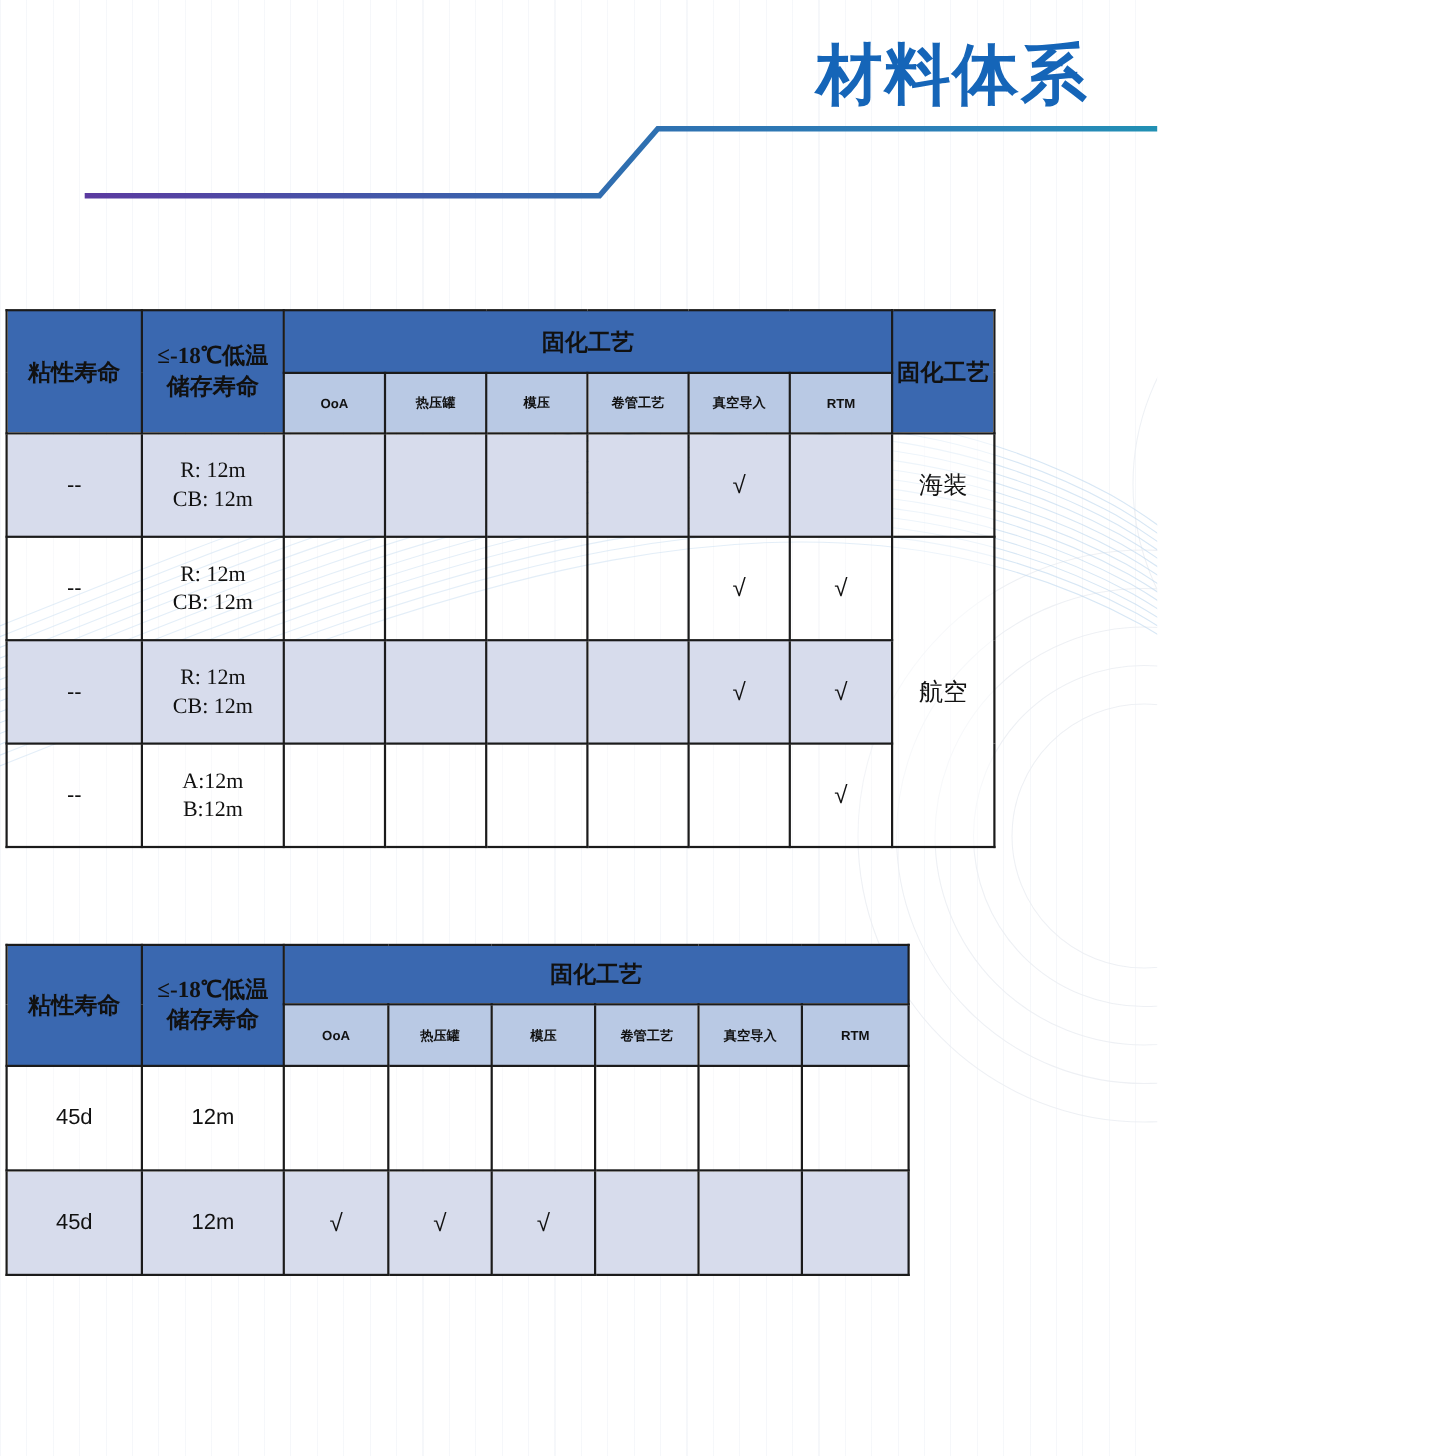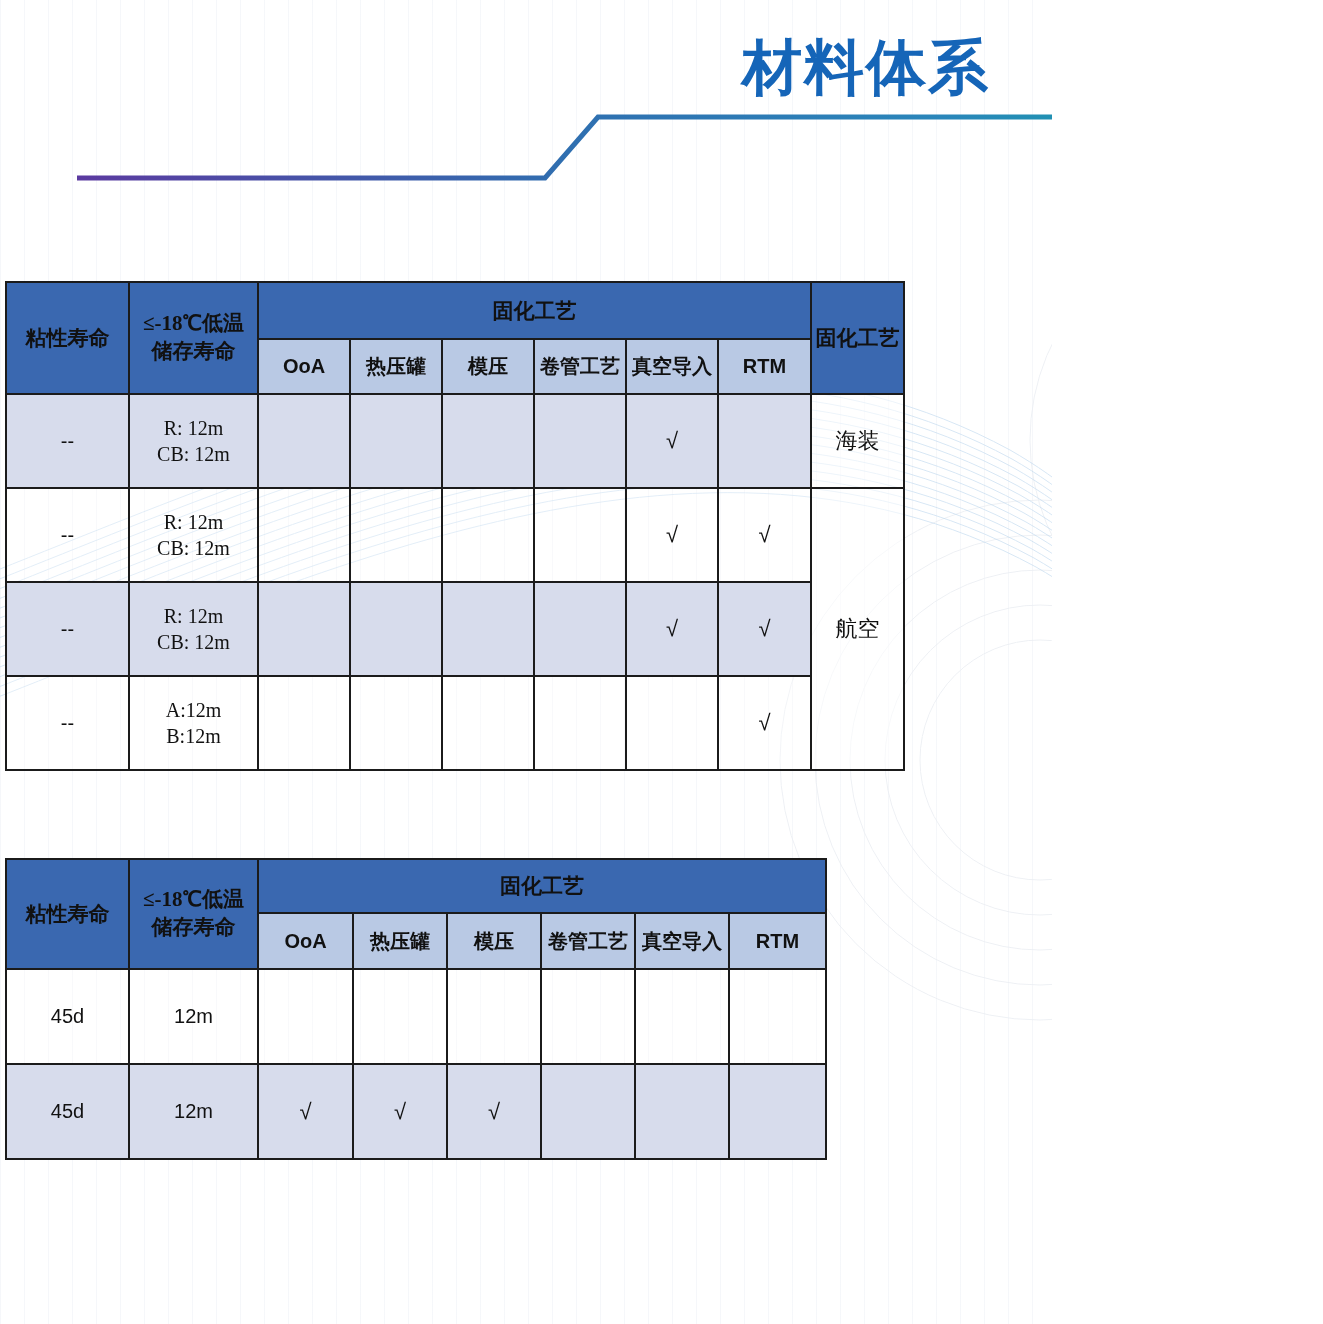--- a/index.html
+++ b/index.html
@@ -23,21 +23,21 @@
   .tbl { position:absolute; z-index:1; }
   .tbl table { border-collapse:collapse; table-layout:fixed; width:100%; height:100%; }
   .tbl th, .tbl td {
     border:2px solid #1b1b1b; padding:0; text-align:center; vertical-align:middle;
     overflow:hidden; color:#111;
   }
   .tbl1 { left:5px; top:281px; width:898px; height:488px; }
   .tbl2 { left:5px; top:858px; width:820px; height:300px; }
 
   .hd-blue   { background:#3a68b0; color:#ffffff; font-weight:bold; font-size:21px; }
-  .hd-light  { background:#b9c9e4; color:#111111; font-weight:bold; font-size:20px; }
+  .hd-light  { background:#b9c9e4; color:#111111; font-weight:bold; font-size:12px; }
   .two-line span { display:block; line-height:1.32;font-family:Liberation Serif, serif; }
   td.cell { font-size:20px; background:rgba(255,255,255,0.30); }
   tr.stripe td.cell { background:#d7dcec; }
   td.field {
     font-family:"Liberation Serif", serif; font-size:22px;
     background:rgba(255,255,255,0.55);
     margin-top:12px;
   }
   td.check { font-size:22px; }
 

